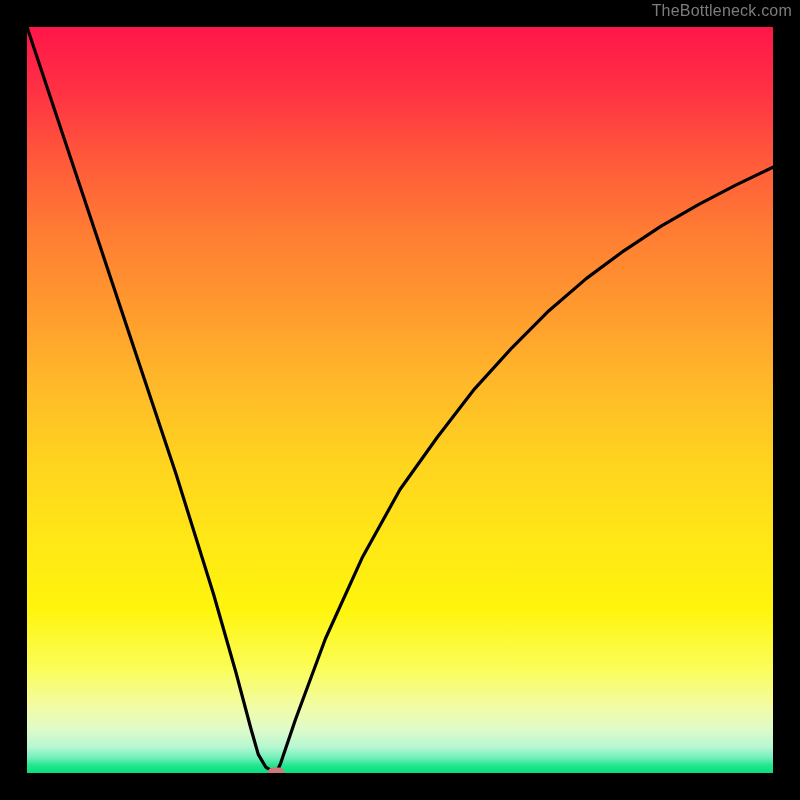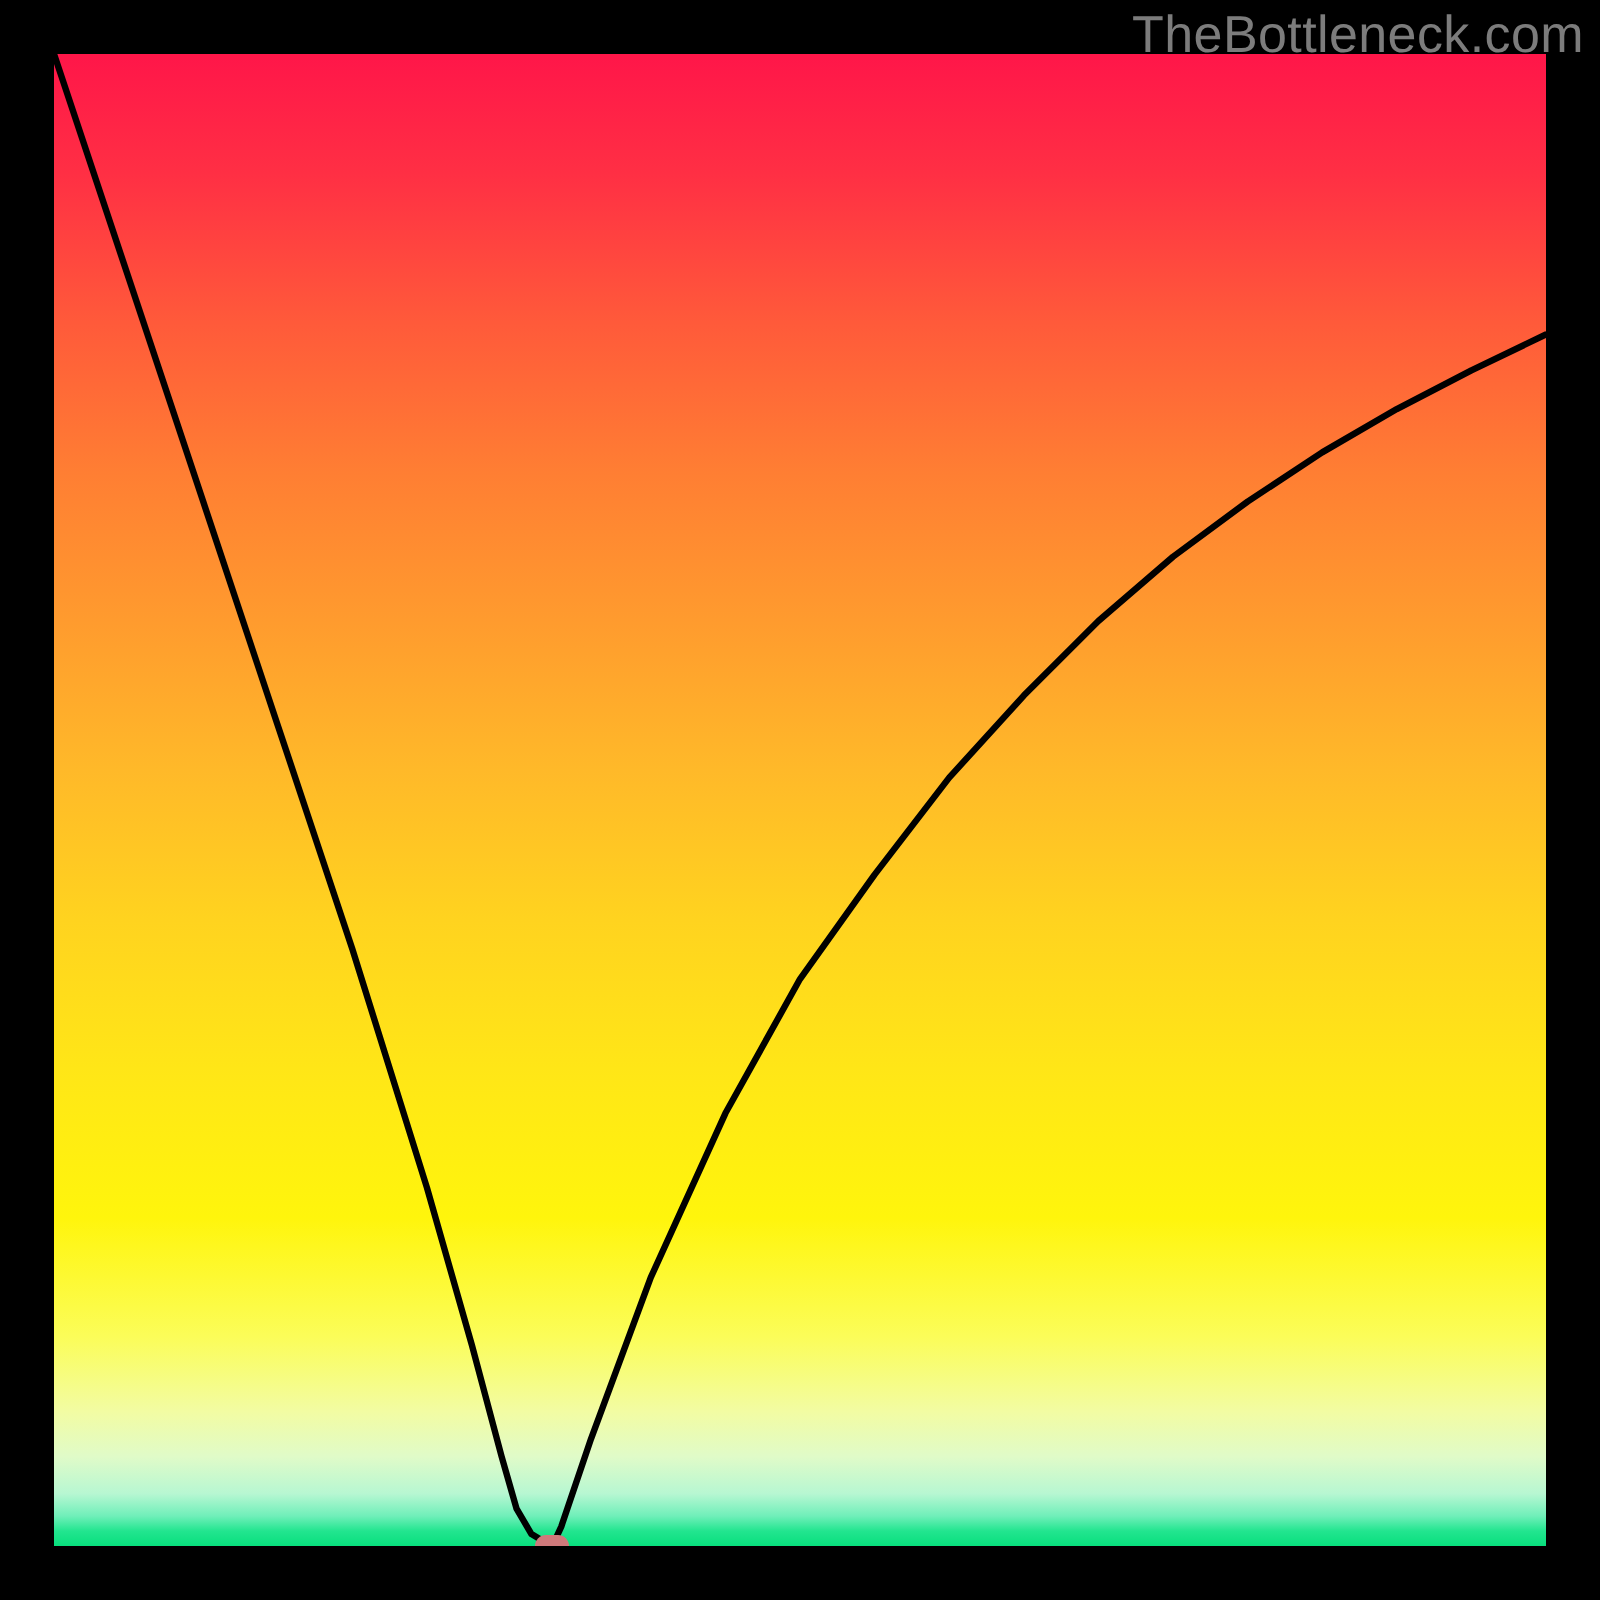--- a/index.html
+++ b/index.html
@@ -15,21 +15,21 @@
     position: relative;
     width: 800px;
     height: 800px;
     background: #000;
   }
   .watermark {
     position: absolute;
     top: 2px;
     right: 8px;
     color: #7c7c7c;
-    font-size: 26px;
+    font-size: 16px;
     font-weight: 400;
     letter-spacing: 0.2px;
     z-index: 10;
   }
   .plot-area {
     position: absolute;
     top: 27px;
     left: 27px;
     width: 746px;
     height: 746px;

